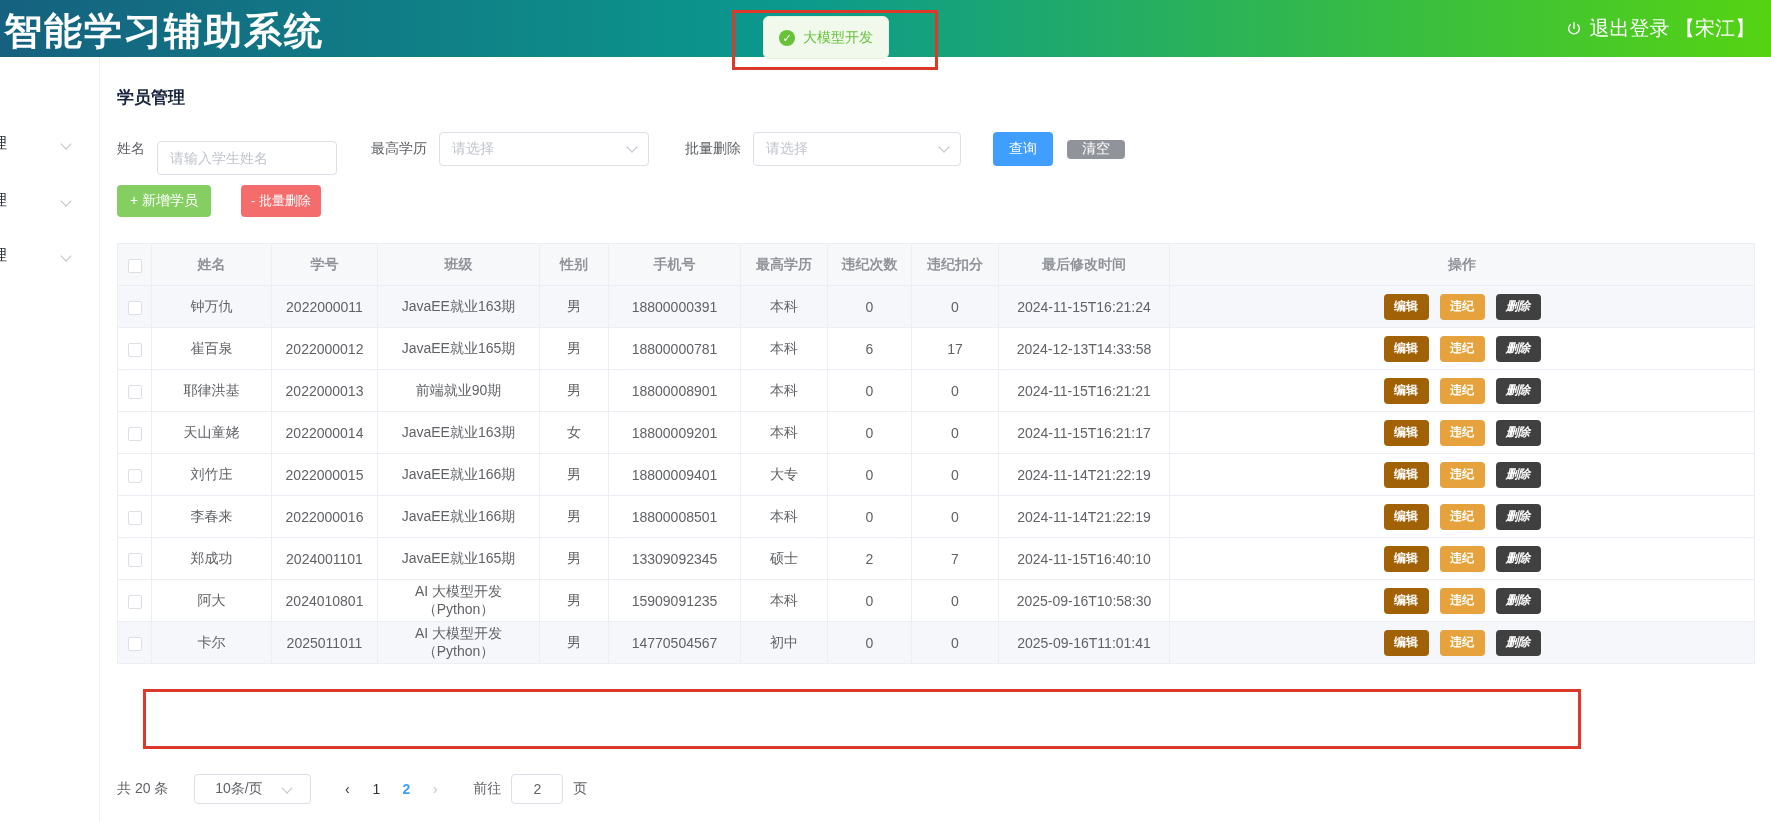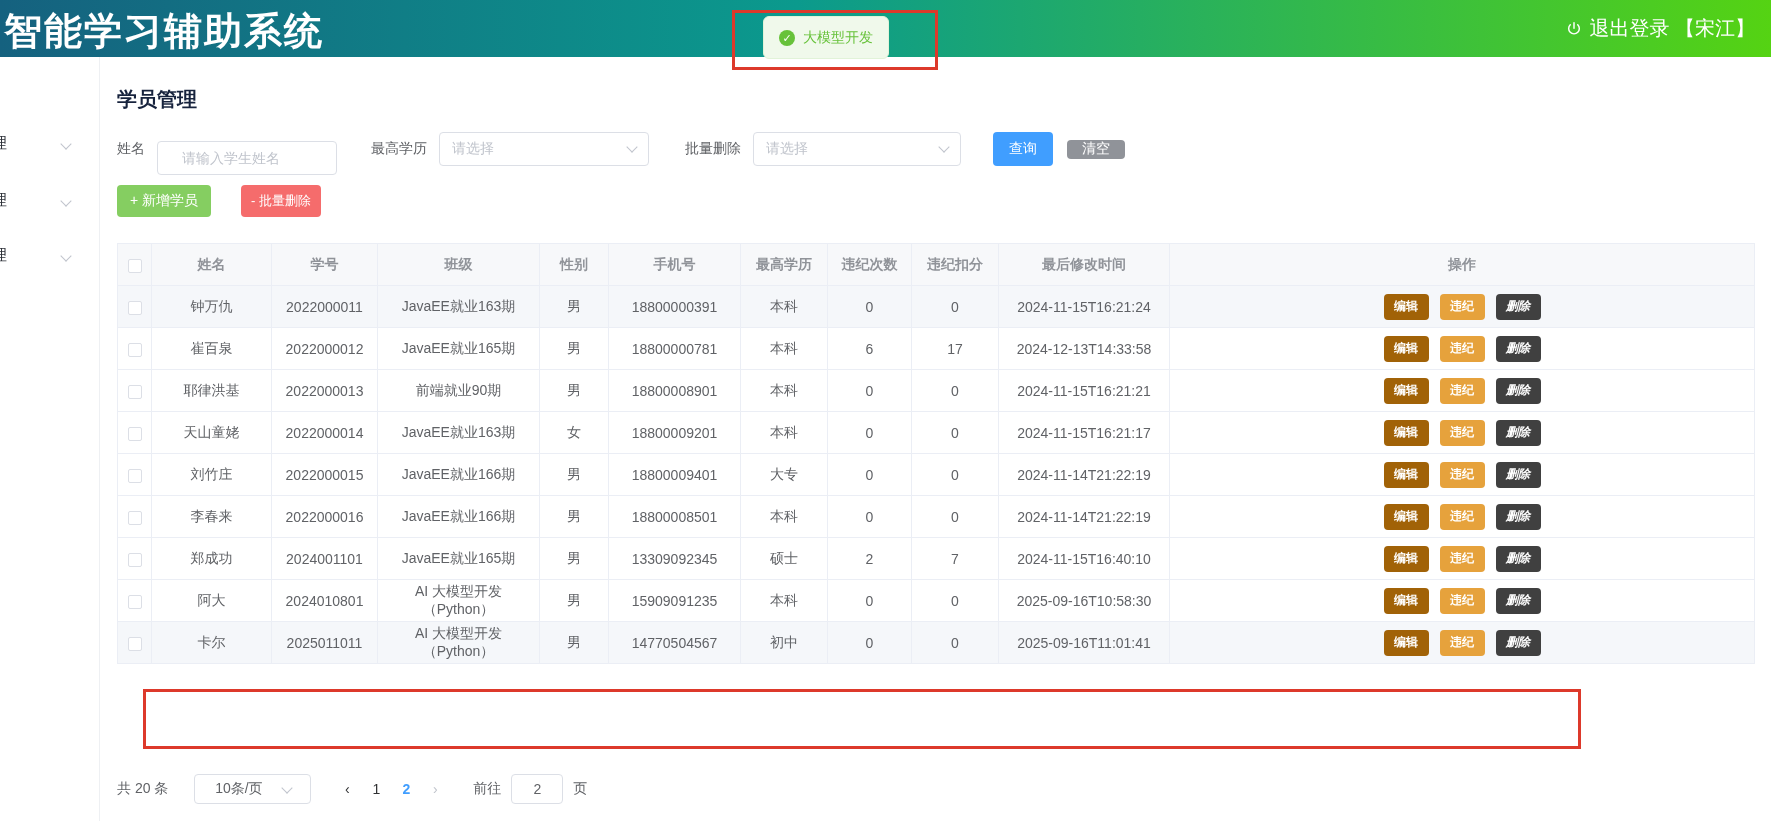--- a/index.html
+++ b/index.html
@@ -31,26 +31,26 @@
     border-right:1px solid #eef0f3; overflow:hidden; z-index:1; }
   .side-item { position:absolute; left:0; width:100px; height:30px; display:flex; align-items:center;
     color:#2d3138; font-size:15px; cursor:pointer; }
   .side-item .lbl { margin-left:-8px; white-space:nowrap; }
   .side-item .chev { position:absolute; left:62px; top:12px; }
   .chev { display:inline-block; width:8px; height:8px; border-right:1.5px solid #c0c4cc;
     border-bottom:1.5px solid #c0c4cc; transform:rotate(45deg); }
 
   
   .main { position:absolute; left:100px; top:57px; width:1671px; height:764px; background:#fff; }
-  .page-title { position:absolute; left:17px; top:29px; font-size:20px; font-weight:bold; color:#17233d; }
+  .page-title { position:absolute; left:17px; top:29px; font-size:17px; font-weight:bold; color:#17233d; }
 
   .filters { position:absolute; left:17px; top:74px; height:36px; display:flex; align-items:center; }
   .f-label { font-size:14px; color:#606266; white-space:nowrap; }
   .f-input { width:180px; height:34px; border:1px solid #dcdfe6; border-radius:4px; margin-left:12px;
-    padding:0 24px; font-size:14px; color:#606266; outline:none; font-family:inherit;margin-top:18px; }
+    padding:0 12px; font-size:14px; color:#606266; outline:none; font-family:inherit;margin-top:18px; }
   .f-input::placeholder { color:#c0c4cc; }
   .f-select { height:34px; border:1px solid #dcdfe6; border-radius:4px; margin-left:12px;
     display:flex; align-items:center; justify-content:space-between; padding:0 12px;
     font-size:14px; color:#c0c4cc; cursor:pointer; background:#fff; }
   .sel-edu { width:210px; } .sel-class { width:208px; }
   .btn { border:none; border-radius:4px; color:#fff; font-size:14px; cursor:pointer;
     font-family:inherit; }
   .btn-search { margin-left:32px; width:60px; height:34px; background:#409eff; }
   .btn-clear { margin-left:14px; width:58px; height:19px; background:#909399; }
 

